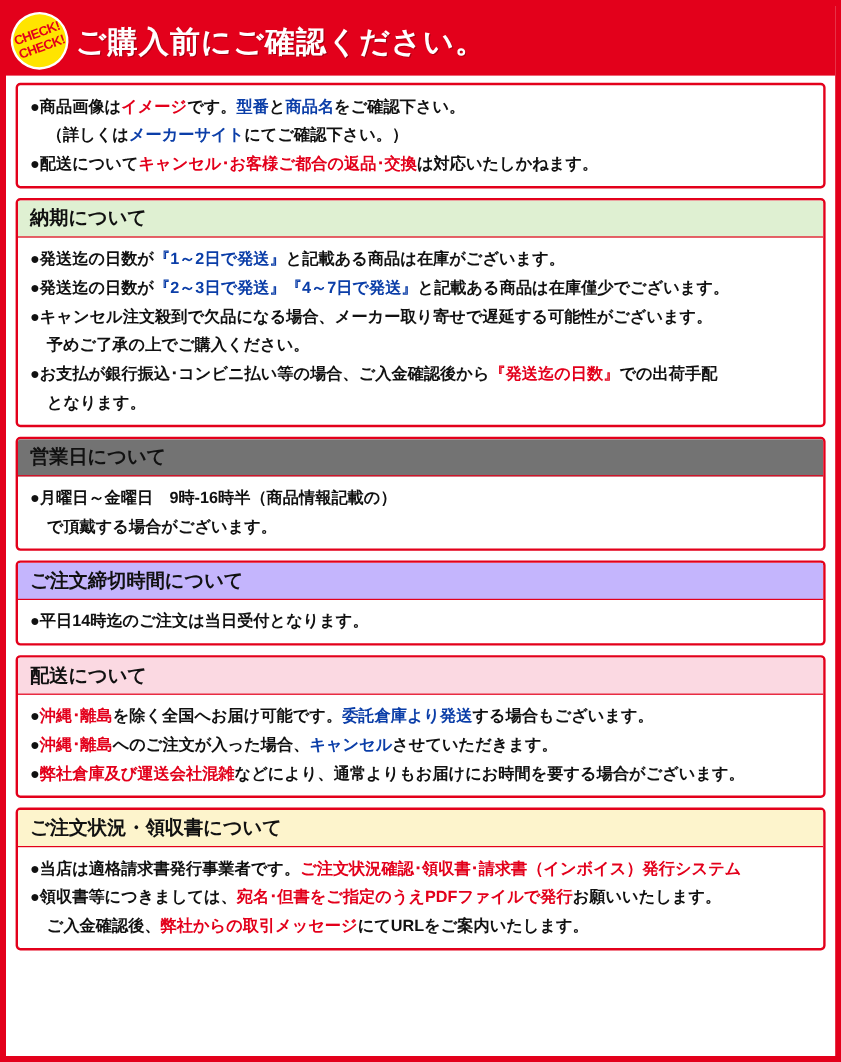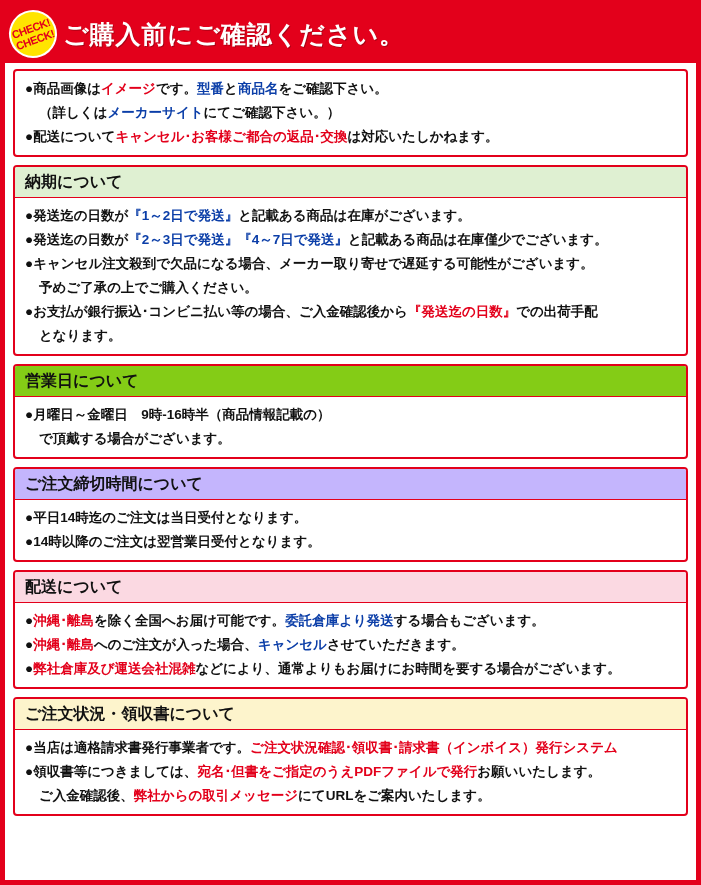--- a/index.html
+++ b/index.html
@@ -75,21 +75,21 @@
   }
   .section-title {
     font-size: 16px;
     font-weight: bold;
     color: #111111;
     padding: 5px 10px 4px 10px;
     border-bottom: 1px solid #e3001b;
   }
   .sec-yellow .section-title { background: #fdf4cc; }
   .sec-green  .section-title { background: #dff0d2; }
-  .sec-blue   .section-title { background: #84cc16; }
+  .sec-blue   .section-title { background: #737373; }
   .sec-pink   .section-title { background: #c4b5fd; }
   .sec-rose   .section-title { background: #fbd9e2; }
   .sec-cream  .section-title { background: #fdf4cc; }
   .section-body {
     padding: 7px 10px 8px 10px;
   }
   .line {
     font-size: 13.5px;
     line-height: 21px;
     color: #111111;
@@ -171,23 +171,20 @@
         </div>
       </div>
     </div>
 
     <div class="section sec-pink">
       <div class="section-title">ご注文締切時間について</div>
       <div class="section-body">
         <div class="line">
           <span class="bullet">●</span><span>平日14時迄のご注文は当日受付となります。</span>
         </div>
-        <div class="line">
-          <span class="bullet">●</span><span>14時以降のご注文は翌営業日受付となります。</span>
-        </div>
       </div>
     </div>
 
     <div class="section sec-rose">
       <div class="section-title">配送について</div>
       <div class="section-body">
         <div class="line">
           <span class="bullet">●</span><span class="red">沖縄･離島</span><span>を除く全国へお届け可能です。</span><span class="blue">委託倉庫より発送</span><span>する場合もございます。</span>
         </div>
         <div class="line">

